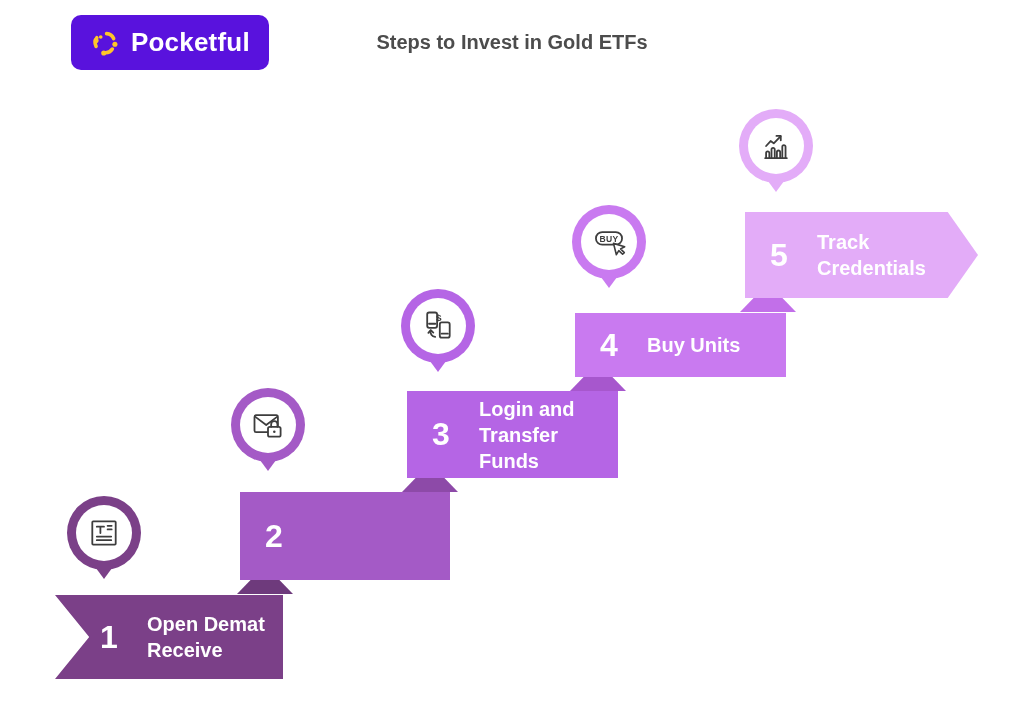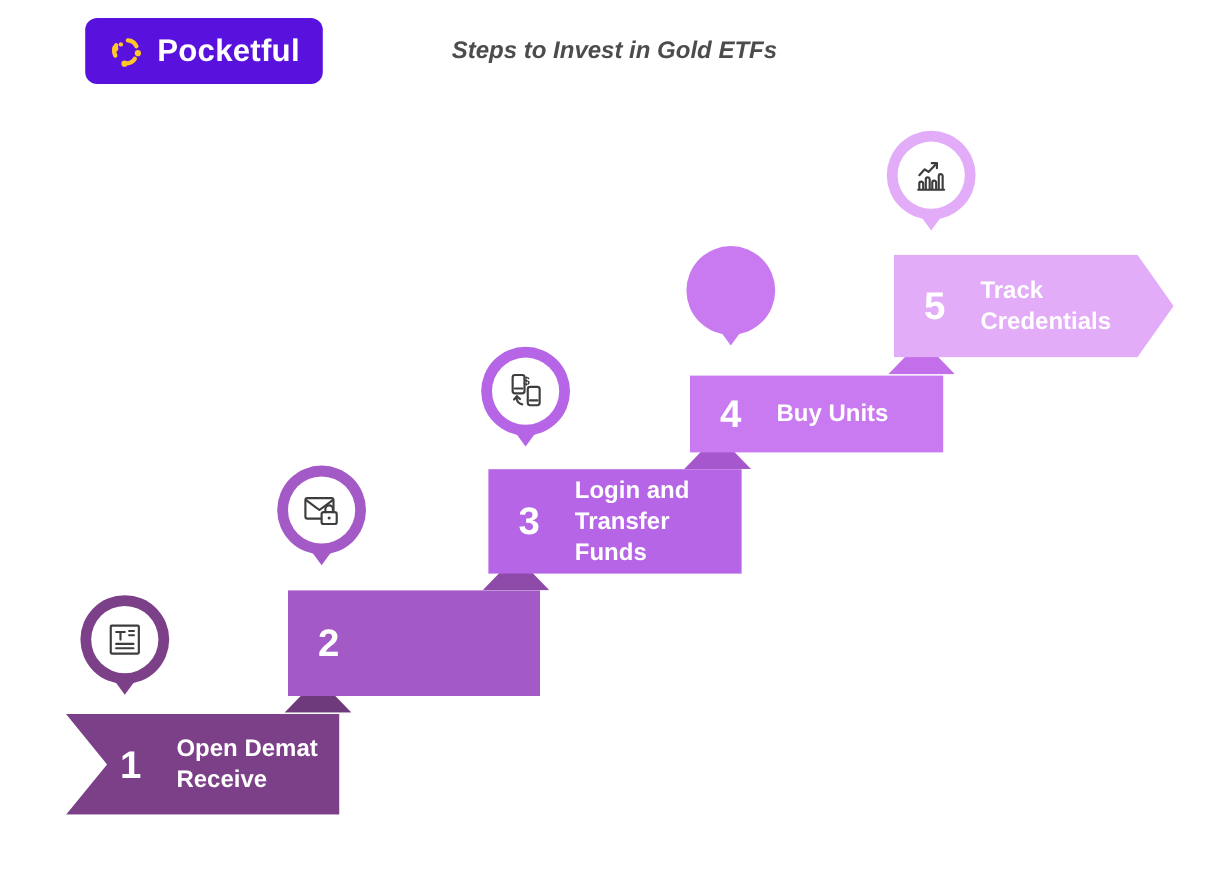--- a/index.html
+++ b/index.html
@@ -9,21 +9,21 @@
   }
   
   #logo{
     position:absolute;left:23px;top:15px;width:198px;height:55px;border-radius:10px;
     display:flex;align-items:center;gap:10px;padding-left:18px;box-sizing:border-box;margin-left:48px;
   }
   #logo .mark{width:32px;height:32px;flex:0 0 auto;display:block;}
   #logo .logo-text{color:#ffffff;font-size:26px;font-weight:800;letter-spacing:.2px;}
   #title{
     position:absolute;left:0;right:0;top:31px;text-align:center;
-    font-size:20px;font-weight:700;font-style:italic;
+    font-size:20px;font-weight:700;
   }
   
   .bar{
     position:absolute;display:flex;align-items:center;gap:20px;
     padding-left:16px;box-sizing:border-box;color:#ffffff;
   }
   .bar .num{font-size:32px;font-weight:700;width:36px;text-align:center;flex:0 0 auto;}
   .bar .label{font-size:20px;font-weight:700;line-height:1.3;}
   .bar .label span{display:block;}
   #bar1{left:55px;top:595px;width:228px;height:84px;padding-left:36px;
@@ -135,20 +135,27 @@
     <div class="num">3</div>
     <div class="label">
       <span>Login and</span>
       <span>Transfer Funds</span>
     </div>
   </div>
 
   <div class="fold" id="fold4" style="background-color: rgb(167, 87, 205);"></div>
   <div class="marker" id="m4" style="background-color: rgb(201, 122, 240);">
     <div class="tail" style="border-top-color: rgb(201, 122, 240);"></div>
+    <div class="inner">
+      <svg class="ic" width="36" height="36" viewBox="0 0 40 40">
+        <rect x="5.5" y="9" width="29" height="14" rx="7"></rect>
+        <text x="20" y="19.6" text-anchor="middle" font-size="9.5" font-weight="bold" letter-spacing="0.4">BUY</text>
+        <path d="M25 21.5l3.2 12.6 2.7-4.5 4.2 4 1.9-1.8-4.1-4.2 4.5-2.4z" fill="#ffffff" stroke-width="1.8"></path>
+      </svg>
+    </div>
   </div>
   <div class="bar" id="bar4" style="background-color: rgb(201, 122, 240);">
     <div class="num">4</div>
     <div class="label">
       <span>Buy Units</span>
       <span></span>
     </div>
   </div>
 
   <div class="fold" id="fold5" style="background-color: rgb(194, 111, 233);"></div>

